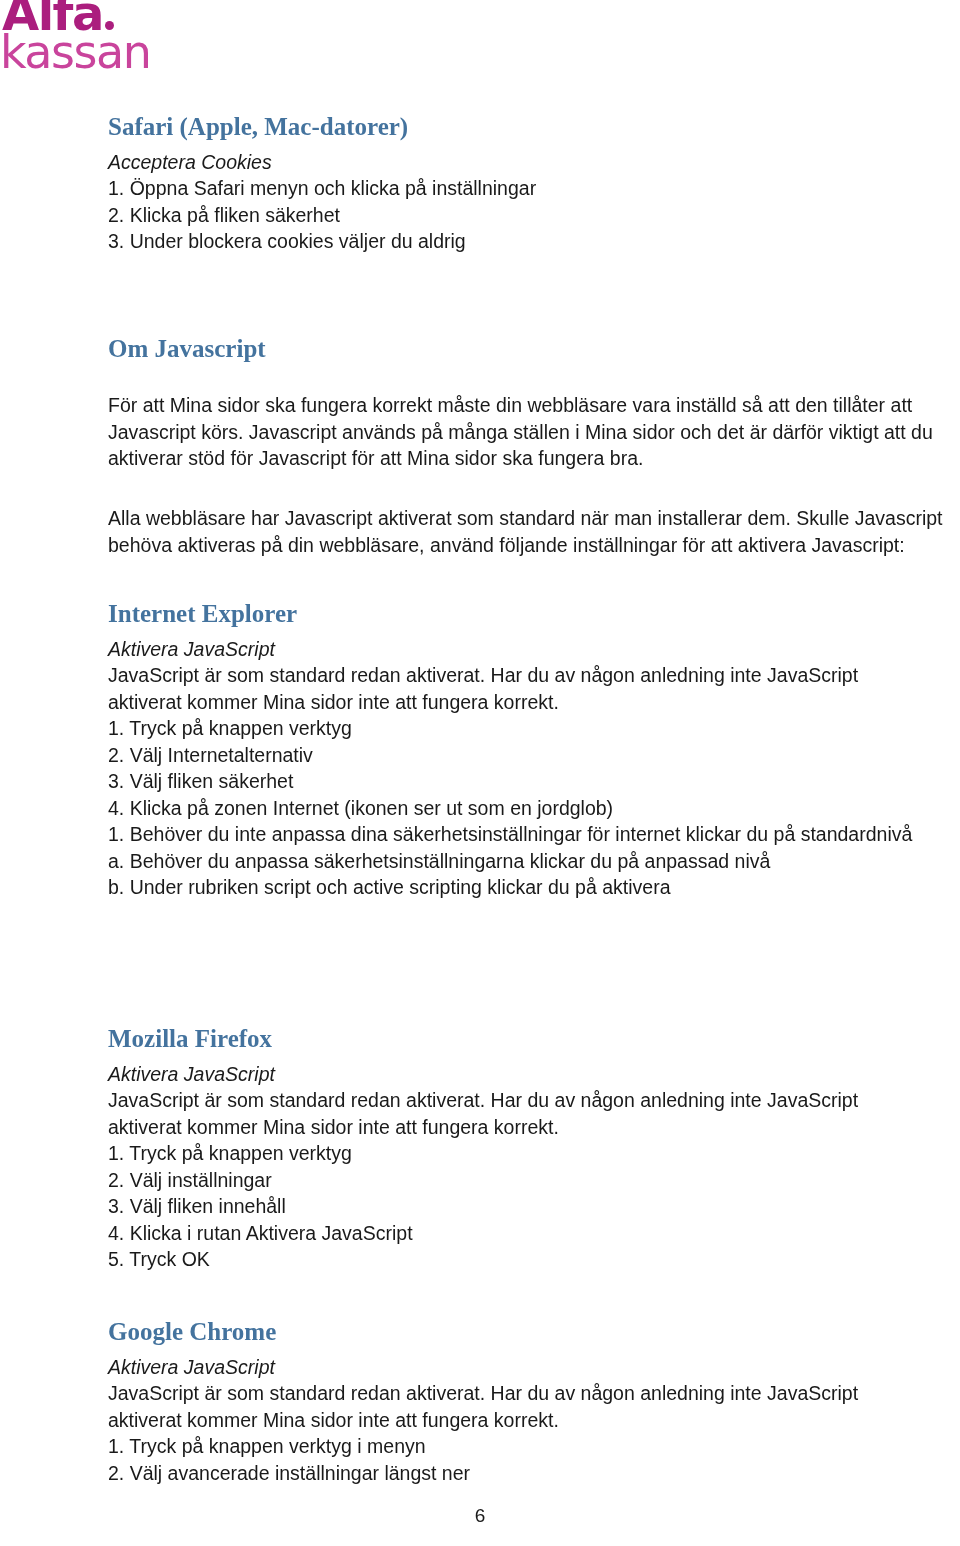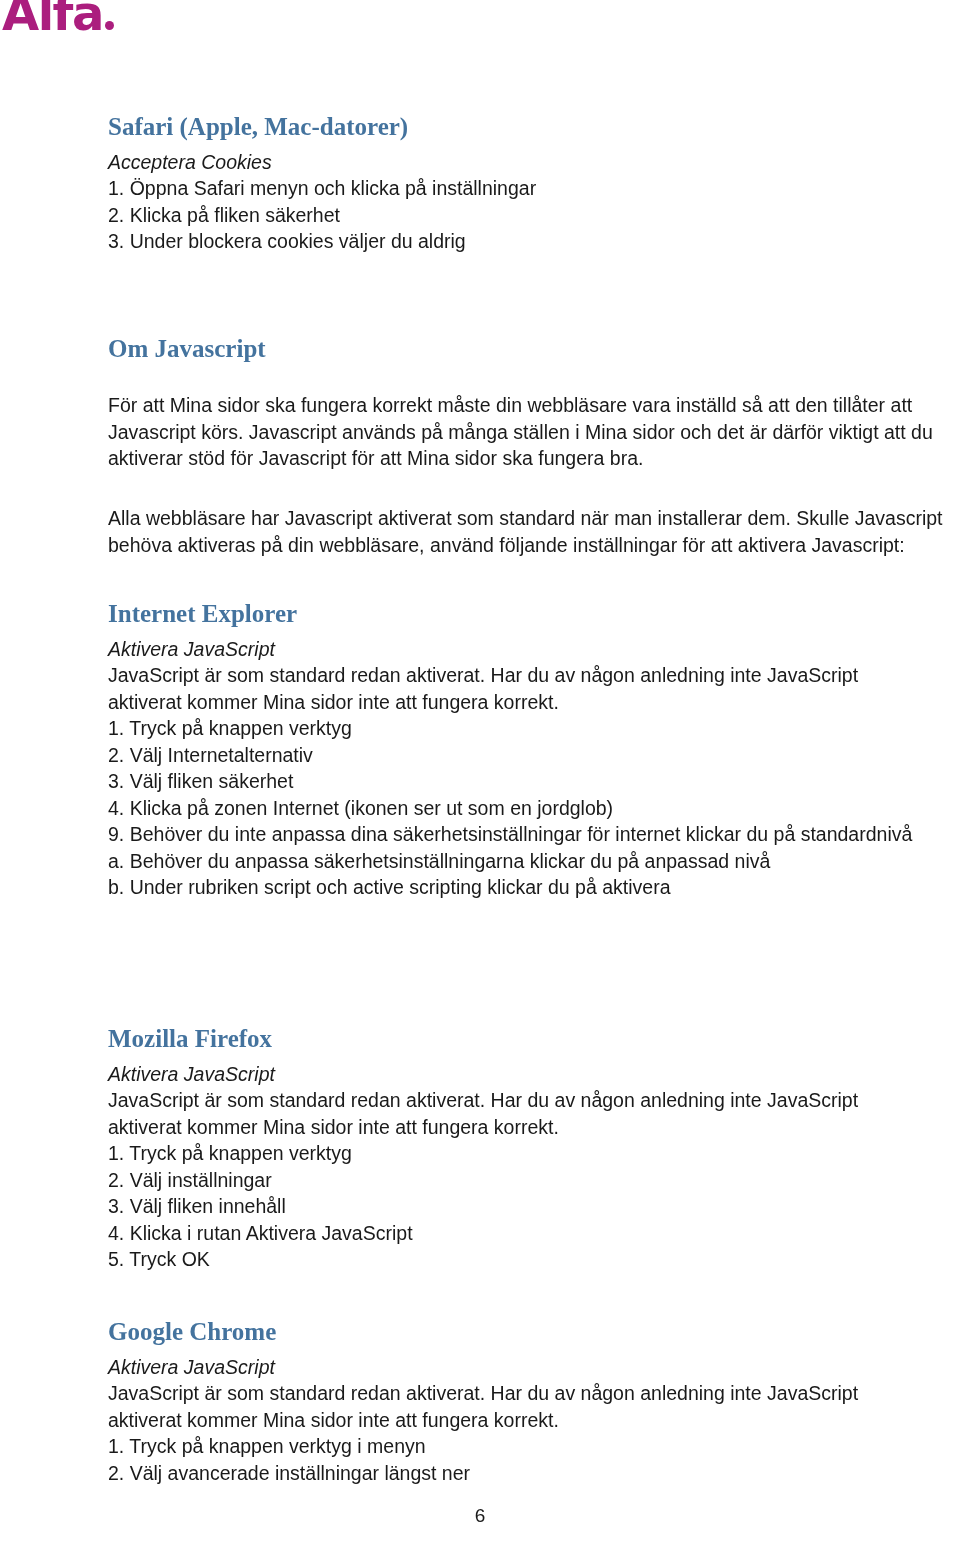--- a/index.html
+++ b/index.html
@@ -102,20 +102,21 @@
     font-size: 19px;
     color: #1a1a1a;
     font-family: "Liberation Sans", sans-serif;
   }
 </style>
 </head>
 <body>
 
 <div class="logo-block">
   <span class="logo-line logo-line-1"><span>Alfa</span><span class="logo-dot"></span></span>
+  <span class="logo-line logo-line-2">kassan</span>
 </div>
 
 <div class="blk" style="top:113px; left:108px;">
   <h2 class="section-heading">Safari (Apple, Mac-datorer)</h2>
   <div class="spacer-sm"></div>
   <p class="sub-italic">Acceptera Cookies</p>
   <p class="list-line">1. Öppna Safari menyn och klicka på inställningar</p>
   <p class="list-line">2. Klicka på fliken säkerhet</p>
   <p class="list-line">3. Under blockera cookies väljer du aldrig</p>
 </div>
@@ -137,21 +138,21 @@
   <div class="spacer-sm"></div>
   <p class="sub-italic">Aktivera JavaScript</p>
   <div style="width:800px;">
     <p class="body-text">JavaScript är som standard redan aktiverat. Har du av någon anledning inte JavaScript aktiverat kommer Mina sidor inte att fungera korrekt.</p>
   </div>
   <p class="list-line">1. Tryck på knappen verktyg</p>
   <p class="list-line">2. Välj Internetalternativ</p>
   <p class="list-line">3. Välj fliken säkerhet</p>
   <p class="list-line">4. Klicka på zonen Internet (ikonen ser ut som en jordglob)</p>
   <div style="width:840px;">
-    <p class="body-text">9. Behöver du inte anpassa dina säkerhetsinställningar för internet klickar du på standardnivå</p>
+    <p class="body-text">1. Behöver du inte anpassa dina säkerhetsinställningar för internet klickar du på standardnivå</p>
   </div>
   <p class="list-line">a. Behöver du anpassa säkerhetsinställningarna klickar du på anpassad nivå</p>
   <p class="list-line">b. Under rubriken script och active scripting klickar du på aktivera</p>
 </div>
 
 <div class="blk" style="top:1025px; left:108px;">
   <h2 class="section-heading">Mozilla Firefox</h2>
   <div class="spacer-sm"></div>
   <p class="sub-italic">Aktivera JavaScript</p>
   <div style="width:800px;">

